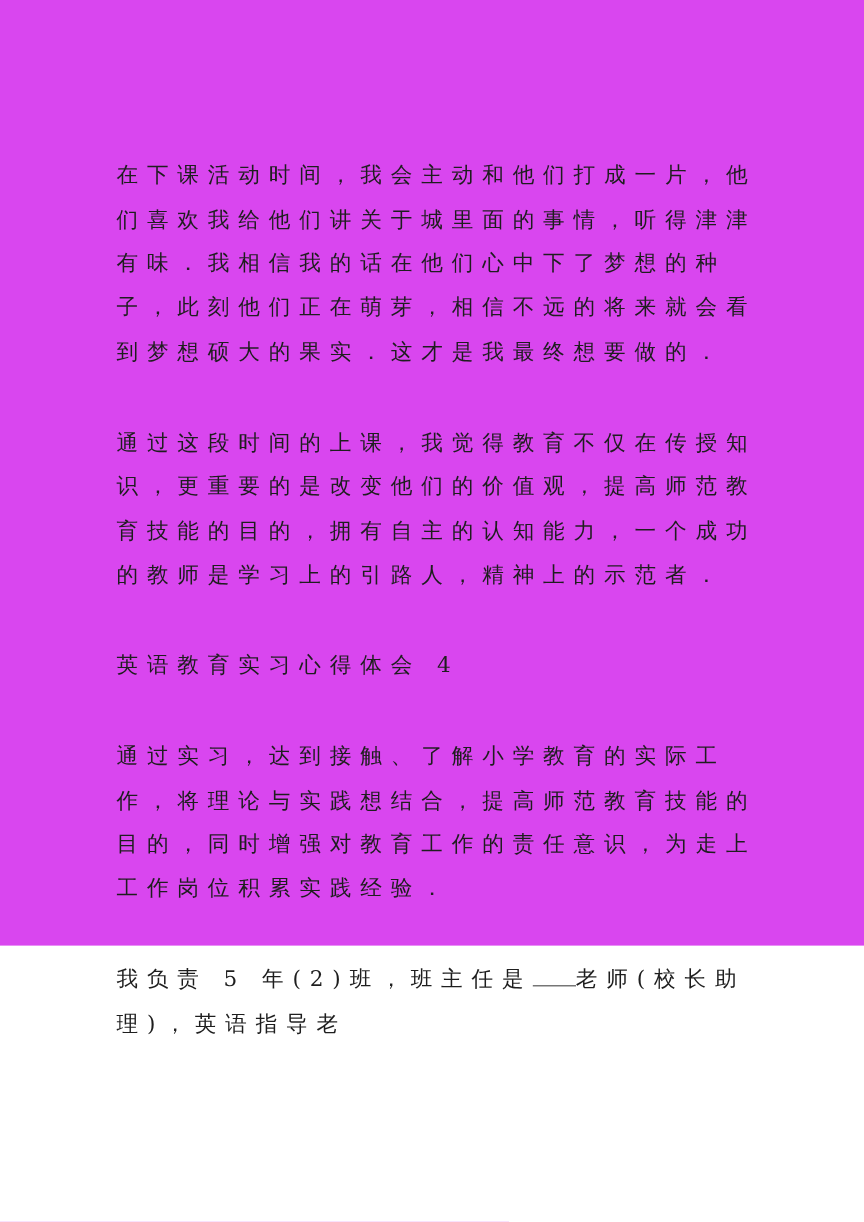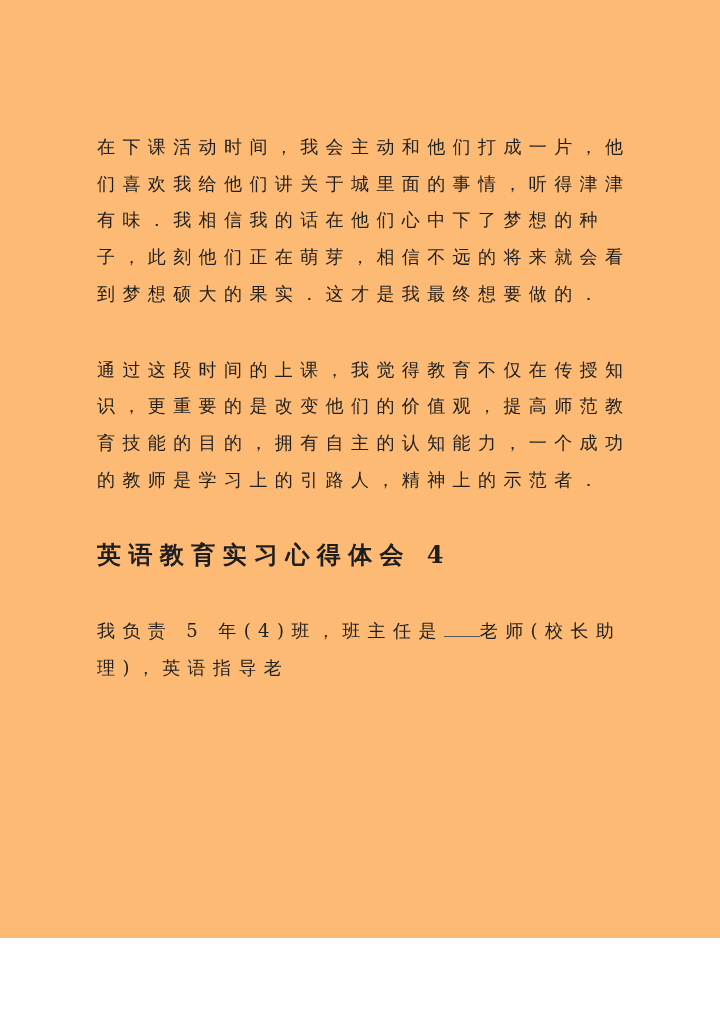--- a/index.html
+++ b/index.html
@@ -11,56 +11,57 @@
       width: 720px;
       height: 1018px;
       overflow: hidden;
       position: relative;
     }
     .page {
       position: absolute;
       left: 0;
       top: 0;
       width: 720px;
-      height: 938px;
-      background: #fdba74;
+      height: 788px;
+      background: #d946ef;
     }
     .content {
       position: absolute;
       left: 97px;
       top: 129px;
       width: 545px;
       font-family: "DejaVu Serif", "Liberation Serif", serif;
       font-size: 18px;
       line-height: 36.7px;
       color: #1e1e1e;
       letter-spacing: 7.4px;
     }
     .para {
       margin: 0 0 39px 0;
       word-break: break-all;
       white-space: normal;
     }
     .heading {
       margin: 0 0 39px 0;
-      font-weight: bold;
-      font-size: 24px;
+      font-weight: normal;
+      font-size: 18px;
     }
     .blank {
       display: inline-block;
       width: 36px;
       border-bottom: 1px solid #555;
       height: 14px;
       vertical-align: baseline;
       letter-spacing: 0;
     }
   </style>
 </head>
 <body>
 
 <div class="page">
   <div class="content">
     <p class="para">在下课活动时间，我会主动和他们打成一片，他们喜欢我给他们讲关于城里面的事情，听得津津有味．我相信我的话在他们心中下了梦想的种子，此刻他们正在萌芽，相信不远的将来就会看到梦想硕大的果实．这才是我最终想要做的．</p>
     <p class="para">通过这段时间的上课，我觉得教育不仅在传授知识，更重要的是改变他们的价值观，提高师范教育技能的目的，拥有自主的认知能力，一个成功的教师是学习上的引路人，精神上的示范者．</p>
     <h2 class="heading">英语教育实习心得体会 4</h2>
-    <p class="para"><span>我负责 5 年(4)班，班主任是</span><span class="blank"></span><span>老师(校长助理)，英语指导老</span></p>
+    <p class="para">通过实习，达到接触、了解小学教育的实际工作，将理论与实践想结合，提高师范教育技能的目的，同时增强对教育工作的责任意识，为走上工作岗位积累实践经验．</p>
+    <p class="para"><span>我负责 5 年(2)班，班主任是</span><span class="blank"></span><span>老师(校长助理)，英语指导老</span></p>
   </div>
 </div>
 
 </body></html>

